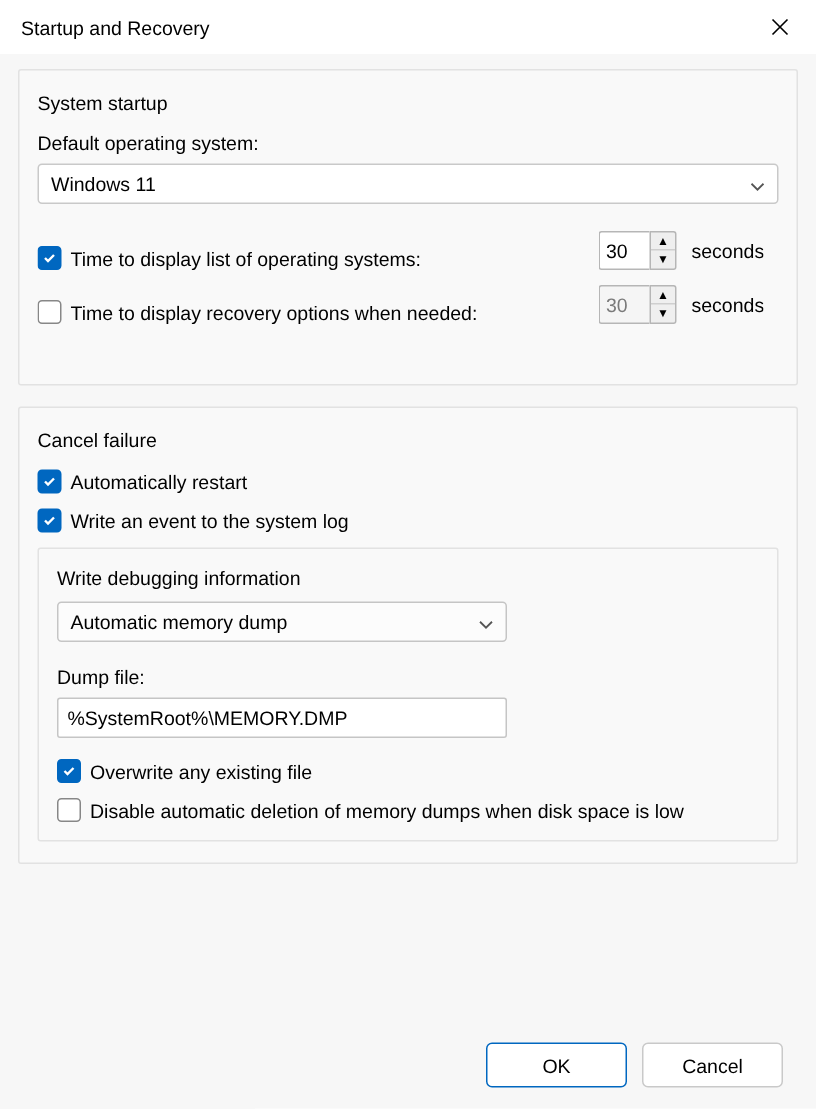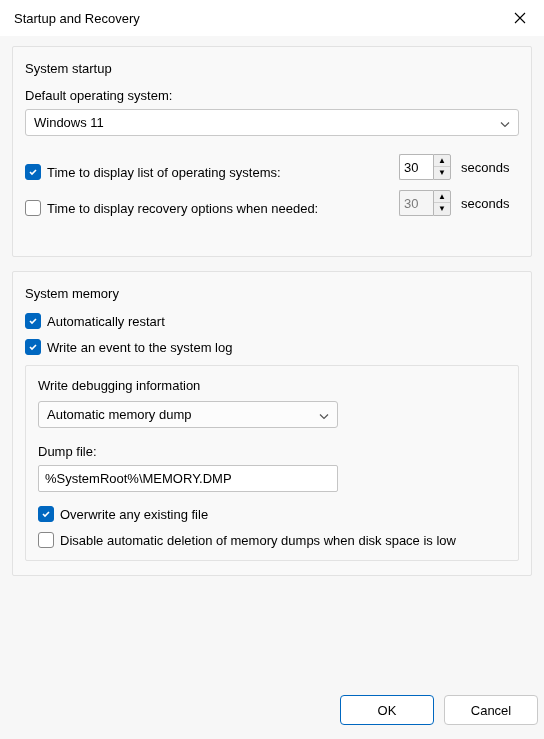--- a/index.html
+++ b/index.html
@@ -141,21 +141,21 @@
     border:1px solid #c5c5c5;
     border-radius:2px;
     padding:0 6px;
     font-family:inherit;
     font-size:13px;
     margin: 4px 16px 14px 0;
     display:block;
   }
   .footer {
     position: absolute;
-    bottom: 14px; right: 6px;
+    bottom: 14px; right: 22px;
     display: flex; gap: 10px;
   }
   .btn {
     min-width: 94px; height: 30px;
     background:#fff;
     border: 1px solid #c9c9c9;
     border-radius: 4px;
     font-family: inherit;
     font-size: 13px;
     display:flex; align-items:center; justify-content:center;
@@ -248,21 +248,21 @@
             <div>▲</div>
             <div>▼</div>
           </div>
         </div>
         <span class="unit">seconds</span>
       </div>
     </div>
   </div>
 
   <div class="groupbox">
-    <div class="group-title">System memory</div>
+    <div class="group-title">Cancel failure</div>
 
     <div class="row">
       <div class="checkbox checked">
         <svg width="10" height="10" viewBox="0 0 10 10">
             <path d="M2 5 L4 7 L8 3" stroke="#fff" stroke-width="1.6" fill="none"></path>
           </svg>
       </div>
       <span>Automatically restart</span>
     </div>
     <div class="row">

